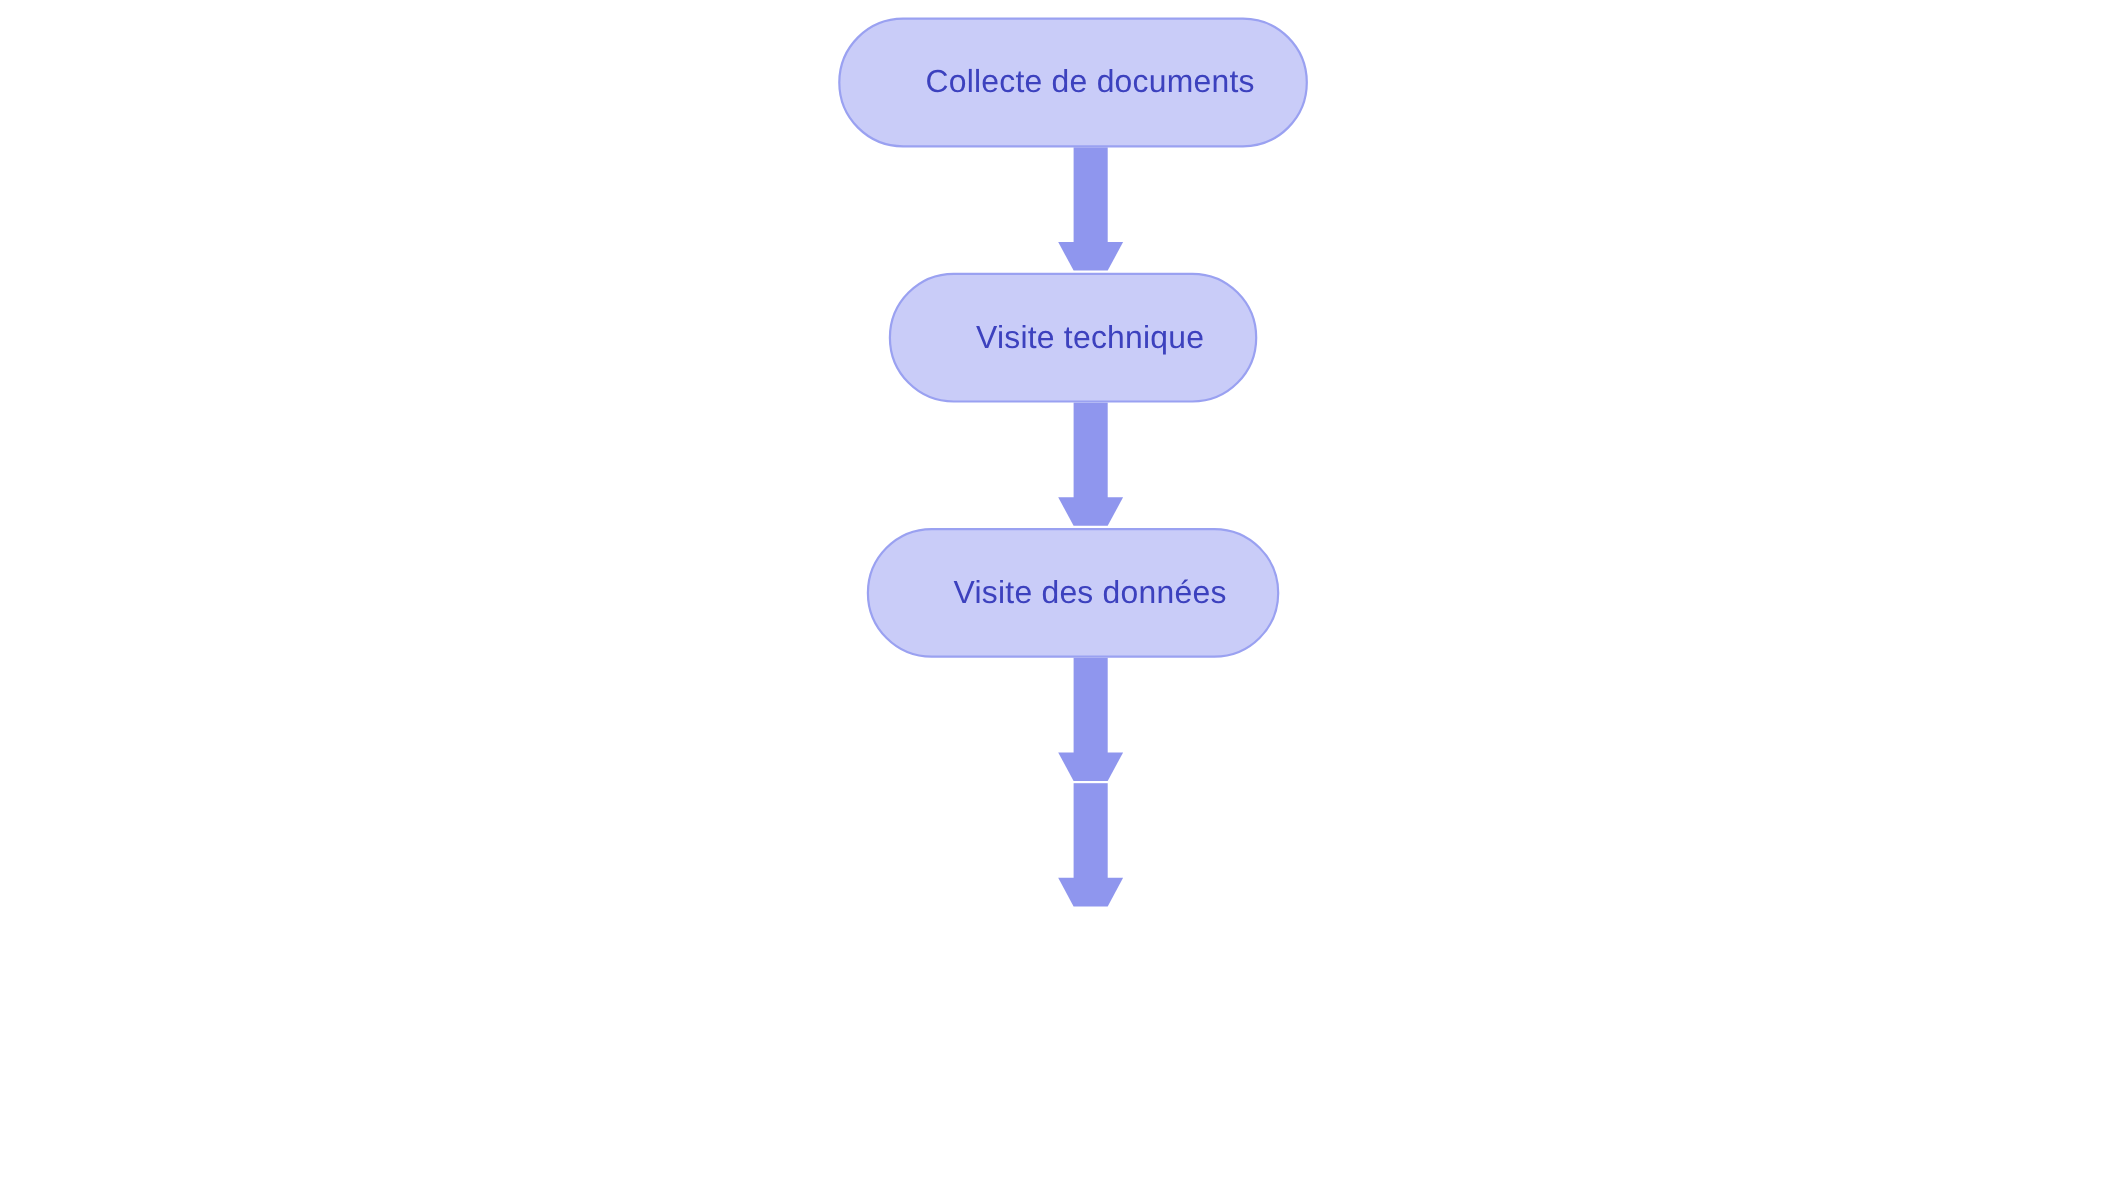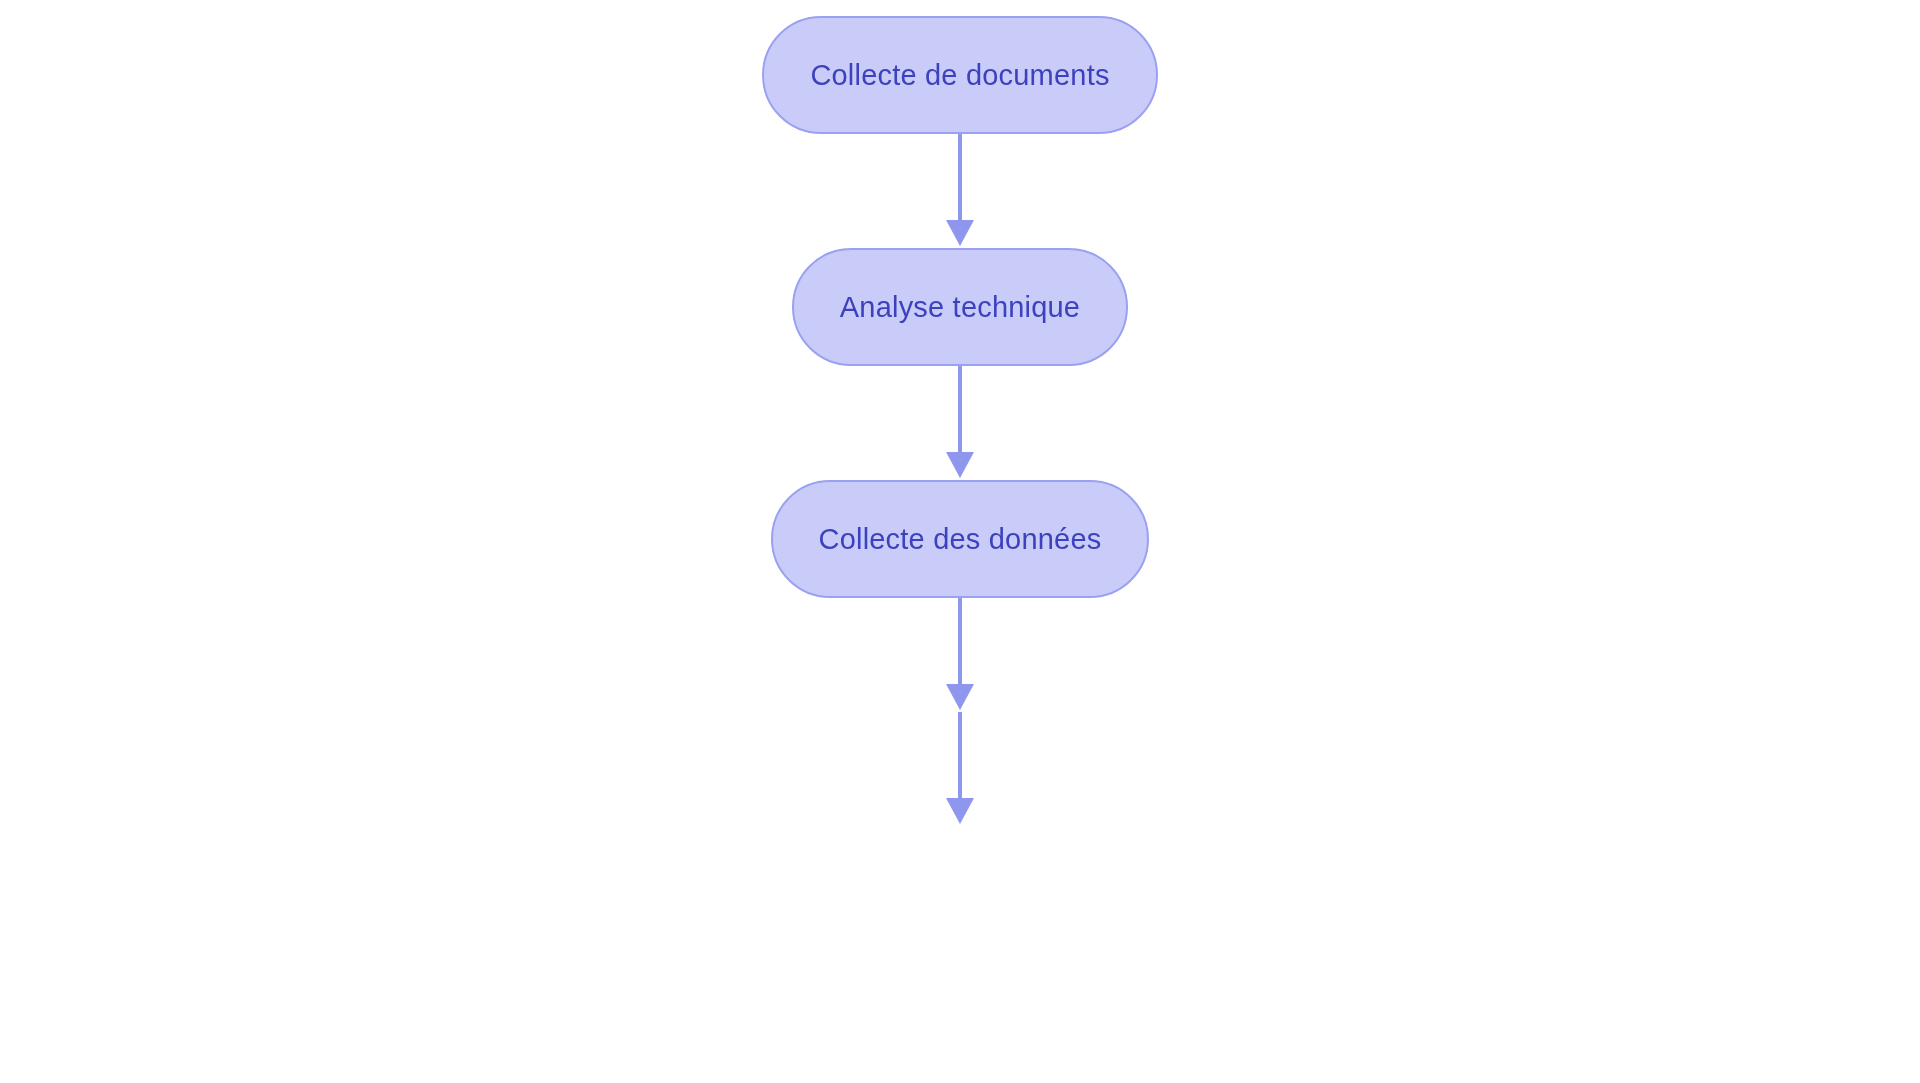--- a/index.html
+++ b/index.html
@@ -2,21 +2,21 @@
 <html style="--bg: #ffffff; --node-fill: #c9ccf8; --node-border: #9aa1f1; --node-text: #3c41be; --arrow: #8f96ee;"><head>
 <meta charset="utf-8">
 <style>
   :root {
     --node-fill: #c9ccf8;
     --node-border: #9aa1f1;
     --node-text: #3c41be;
     --arrow: #8f96ee;
     --bg: #ffffff;
   }
-  * { box-sizing: border-box; }
+  * { box-sizing: border-box; padding-left: 31px; }
   html, body {
     margin: 0;
     padding: 0;
     width: 1920px;
     height: 1083px;
     background: var(--bg);
     overflow: hidden;
     font-family: "Liberation Sans", sans-serif;
   }
   .canvas {
@@ -74,29 +74,29 @@
 <div class="canvas">
   <div class="node">
     <span class="node-label">Collecte de documents</span>
   </div>
   <div class="connector">
     <div class="arrow-line"></div>
     <div class="arrow-head"></div>
   </div>
 
   <div class="node">
-    <span class="node-label">Analyse technique</span>
+    <span class="node-label">Visite technique</span>
   </div>
   <div class="connector">
     <div class="arrow-line"></div>
     <div class="arrow-head"></div>
   </div>
 
   <div class="node">
-    <span class="node-label">Collecte des données</span>
+    <span class="node-label">Visite des données</span>
   </div>
   <div class="connector">
     <div class="arrow-line"></div>
     <div class="arrow-head"></div>
   </div>
 
   <div class="connector">
     <div class="arrow-line"></div>
     <div class="arrow-head"></div>
   </div>

